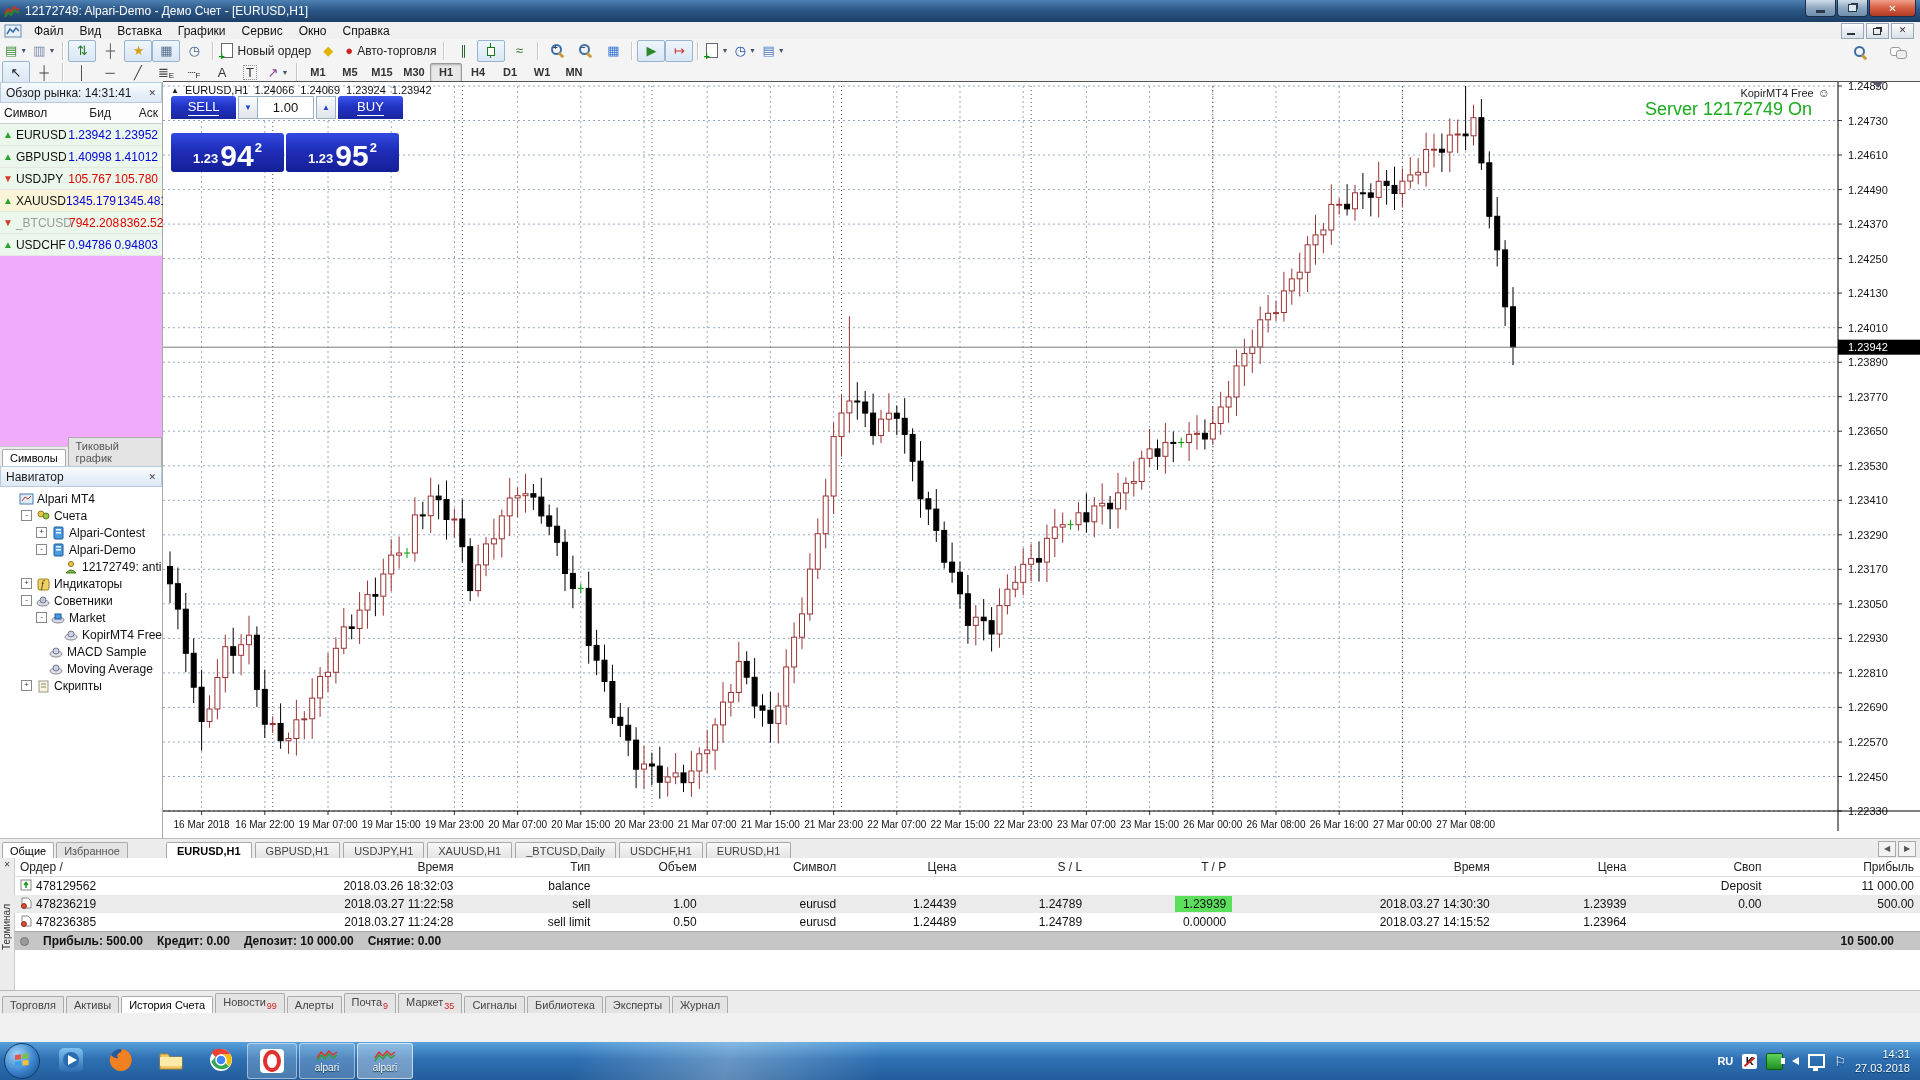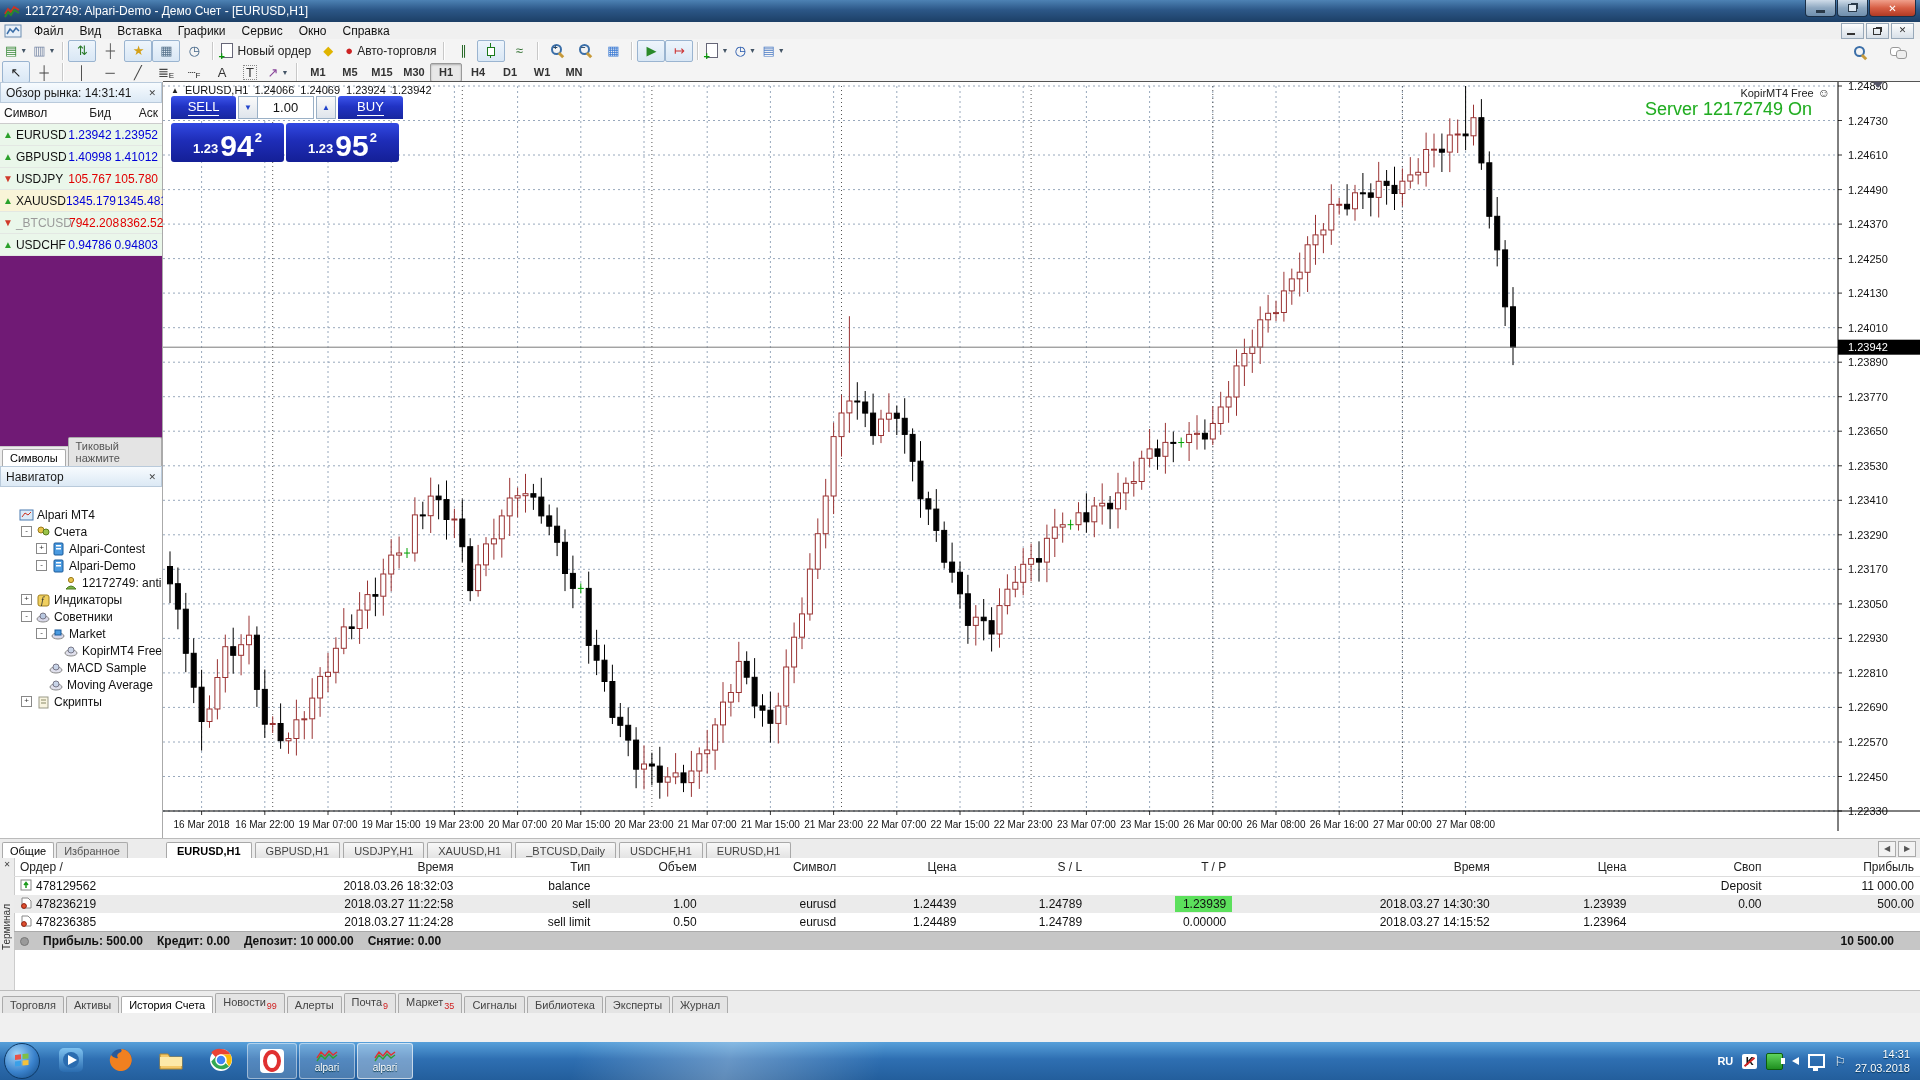--- a/index.html
+++ b/index.html
@@ -47,38 +47,38 @@
   .ico-mag s{position:absolute;left:10px;top:9px;width:6px;height:3px;background:#c79a3a;transform:rotate(45deg);transform-origin:0 0;text-decoration:none}
   .ico-mag .sign{position:absolute;left:3px;top:0px;font-size:8px;font-weight:bold;color:#246}
   .ico-chat{position:relative;width:16px;height:14px}
   .ico-chat u{position:absolute;left:0;top:2px;width:9px;height:7px;border:1px solid #999;border-radius:3px;background:#fff}
   .ico-chat s{position:absolute;left:6px;top:5px;width:9px;height:7px;border:1px solid #999;border-radius:3px;background:#eee;text-decoration:none}
   #tb1-right{position:absolute;right:8px;top:41px;display:flex;gap:10px;align-items:center}
 
   
   .panel-hdr{height:19px;background:linear-gradient(#f7fbfe,#dce9f5);border:1px solid #b9cadb;display:flex;align-items:center;font-size:12px;color:#1a1a1a;padding:0 5px}
   .panel-hdr .x{margin-left:auto;font-size:9px;color:#444}
-  #market-watch{left:0;top:82px;width:162px;height:384px;background:#701a75;border-right:1px solid #aaa;display:flex;flex-direction:column}
+  #market-watch{left:0;top:82px;width:162px;height:384px;background:#f0abfc;border-right:1px solid #aaa;display:flex;flex-direction:column}
   #mw-table{flex:0 0 auto}
   .mw-cols{display:flex;height:20px;font-size:12px;color:#222;background:#fdfdfd;border-bottom:1px solid #ccc;align-items:center}
   .mw-cols div{padding:0 4px}
   .mw-row{display:flex;height:21px;align-items:center;font-size:12px;border-bottom:1px solid #e3e8e3}
   .mw-row.green{background:#eaf7ea}
   .mw-row.yellow{background:#f9f4d8}
   .c-sym{width:66px;padding-left:3px;display:flex;align-items:center;gap:3px;color:#111}
   .c-bid{width:48px;text-align:right;padding-right:3px}
   .c-ask{width:45px;text-align:right;padding-right:4px}
   .val-up{color:#0000d8}.val-down{color:#e00000}
   .arrow-up{color:#2aa12a;font-size:10px}.arrow-down{color:#d03a2a;font-size:10px}
   .dimmed{color:#9a9a9a !important}
   #mw-tabs{margin-top:auto;height:19px;display:flex;align-items:flex-end;background:#ececec;border-top:1px solid #c8c8c8;font-size:11px;color:#555}
   .ltab{padding:2px 7px;border:1px solid #aaa;border-bottom:none;background:#e4e4e4;margin-left:2px;border-radius:2px 2px 0 0}
   .ltab.active{background:#fff;color:#000;font-weight:normal}
   #navigator{left:0;top:466px;width:162px;height:372px;background:#fff;border-right:1px solid #aaa}
-  #nav-tree{font-size:12px;color:#111;padding-top:19px;overflow:hidden}
+  #nav-tree{font-size:12px;color:#111;padding-top:3px;overflow:hidden}
   .tree-item{display:flex;align-items:center;height:17px;white-space:nowrap}
   .tgl{width:9px;height:9px;border:1px solid #888;background:#fff;font-size:8px;line-height:7px;text-align:center;color:#333;margin-right:4px;flex:0 0 auto}
   .tgl.none{border:none;background:transparent}
   .tree-ico{width:15px;height:14px;margin-right:3px;flex:0 0 auto}
   #left-tabs{left:0;top:838px;width:163px;height:20px;background:#ececec;border-top:1px solid #bbb;display:flex;align-items:flex-end;font-size:11px;color:#555}
 
   
   #chart-region{left:163px;top:81px;width:1757px;height:757px;background:#fff;border-top:1px solid #555}
   #chart-svg{position:absolute;left:0;top:0}
   #chart-title{position:absolute;left:8px;top:2px;font-size:11px;color:#111;display:flex;gap:6px;align-items:center}
@@ -87,21 +87,21 @@
   #kopir .smile{font-size:12px;color:#333}
   #server-label{position:absolute;right:108px;top:17px;font-size:18px;color:#22aa22;text-shadow:0 0 1px #cfc}
   
   #ocw{position:absolute;left:8px;top:14px;width:232px}
   #ocw .row1{display:flex;height:23px}
   .oc-tab{width:66px;background:linear-gradient(#3c55ec,#2133c4 45%,#18279f);color:#fff;font-size:13px;display:flex;align-items:center;justify-content:center;border-radius:3px 3px 0 0}
   .oc-tab span{border-bottom:1px solid #fff;padding-bottom:1px}
   .oc-spin{width:18px;background:linear-gradient(#fafafa,#dfe5ec);border:1px solid #9ab0c6;display:flex;align-items:center;justify-content:center;color:#2244cc;font-size:8px;margin-left:2px}
   .oc-vol{width:56px;background:#fff;border:1px solid #9ab0c6;border-left:none;display:flex;align-items:center;justify-content:center;font-size:13px;color:#111}
   .oc-buytab{margin-left:2px}
-  #ocw .row2{display:flex;gap:2px;margin-top:4px}
+  #ocw .row2{display:flex;gap:2px;margin-top:14px}
   .oc-price{width:113px;height:36px;background:linear-gradient(#3149e2,#1e2db8 45%,#141f96);border-radius:3px;color:#fff;display:flex;align-items:flex-end;justify-content:center;padding-bottom:3px}
   .oc-price .sm{font-size:13px;font-weight:bold;margin:0 2px 3px 0}
   .oc-price .big{font-size:30px;font-weight:bold;line-height:26px}
   .oc-price .sup{font-size:13px;font-weight:bold;margin:0 0 14px 1px}
 
   
   #chart-tabs{left:163px;top:838px;width:1757px;height:20px;background:#ececec;border-top:1px solid #bbb;display:flex;align-items:flex-end;font-size:11px;color:#444;position:absolute}
   .ctab{padding:2px 10px;border:1px solid #a8a8a8;border-bottom:none;background:linear-gradient(#f8f8f8,#e2e2e2);margin-left:3px;border-radius:2px 2px 0 0;white-space:nowrap}
   .ctab.active{background:#fff;color:#000;font-weight:bold}
   #ctab-arrows{margin-left:auto;display:flex;gap:2px;padding:0 4px 2px 0}
@@ -412,21 +412,21 @@
               <span class="arrow-up">▲</span>
               <span>USDCHF</span>
             </div>
             <div class="c-bid val-up">0.94786</div>
             <div class="c-ask val-up">0.94803</div>
           </div>
         </div>
     </div>
     <div id="mw-tabs">
         <div class="ltab active">Символы</div>
-        <div class="ltab">Тиковый нажмите</div>
+        <div class="ltab">Тиковый график</div>
       </div>
   </div>
 
   <div id="navigator" class="abs">
     <div class="panel-hdr">
       <span>Навигатор</span>
       <span class="x">✕</span>
     </div>
     <div id="nav-tree">
         <div class="tree-item" style="padding-left: 6px;">

